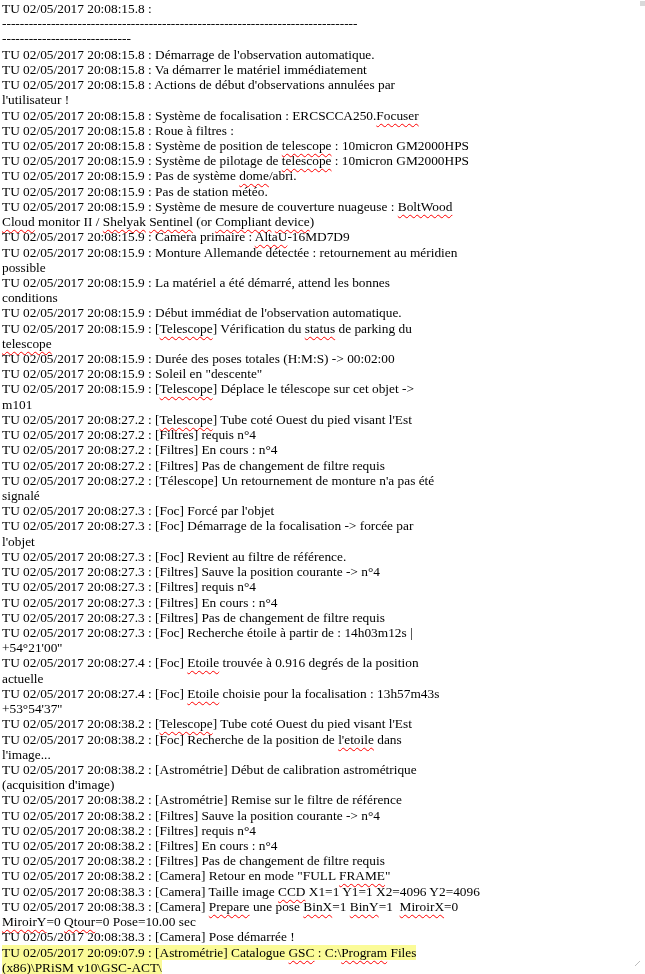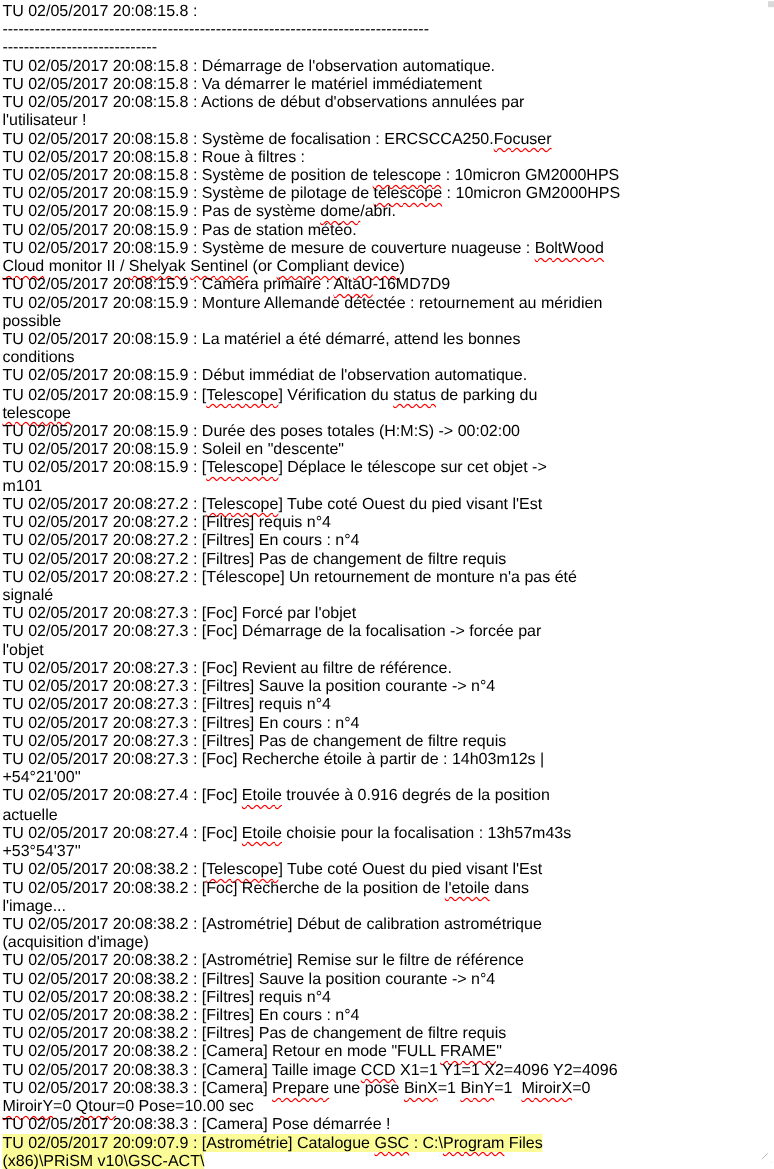--- a/index.html
+++ b/index.html
@@ -6,21 +6,21 @@
     margin:0;padding:0;
     width:645px;height:974px;
     background:#ffffff;
     overflow:hidden;
   }
   .log{
     position:absolute;top:0;left:0;
     width:576px;height:974px;
     box-sizing:border-box;
     padding:1px 0 0 2px;
-    font-family:Liberation Sans, sans-serif;
+    font-family:Liberation Serif, serif;
     font-size:13.35px;
     line-height:15.22px;
     color:#000000;
     white-space:pre;
   }
   .line{height:15.22px;overflow:visible;}
   .sq{
     text-decoration-line:underline;
     text-decoration-style:wavy;
     text-decoration-color:var(--sq,#ff0000);

